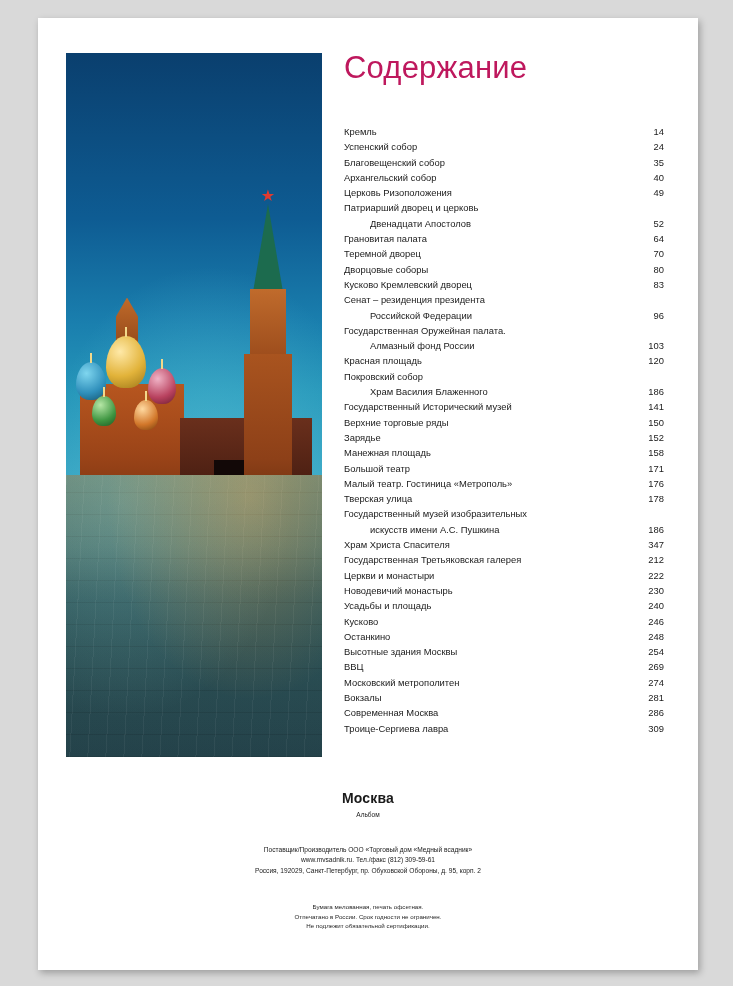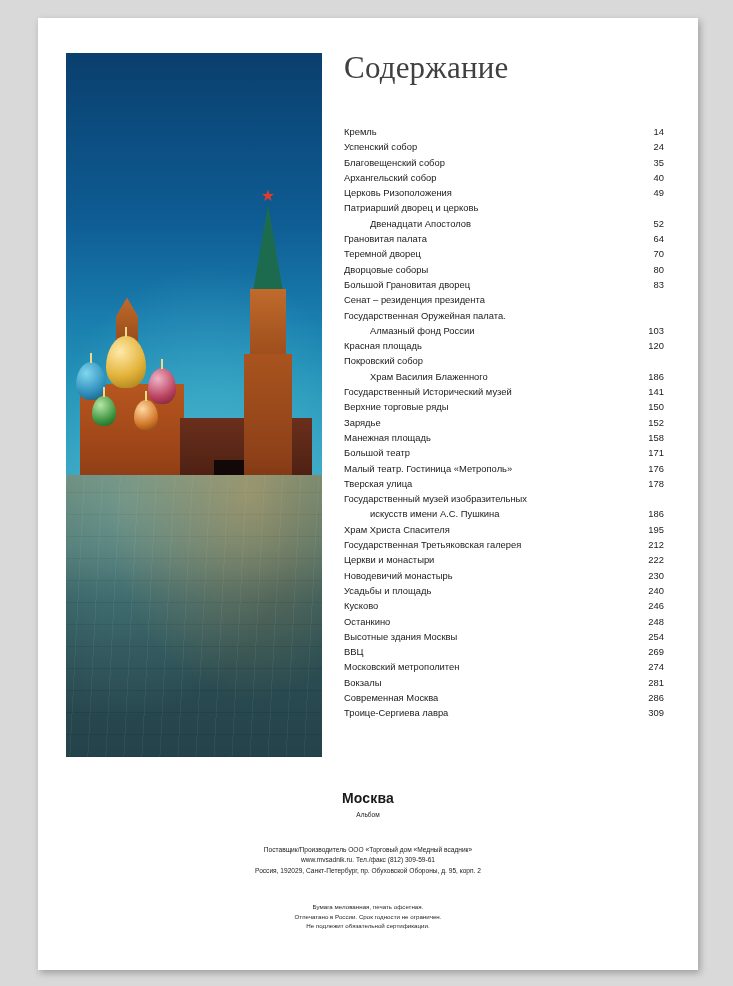--- a/index.html
+++ b/index.html
@@ -164,25 +164,25 @@
   }
 
   
   .toc {
     position: absolute;
     left: 306px;
     top: 32px;
     width: 320px;
   }
   .toc-title {
-    font-family: Liberation Serif, serif;
+    font-family: Liberation Sans, sans-serif;
     font-size: 31px;
     font-weight: 400;
     letter-spacing: 0.2px;
-    color: #404040;
+    color: #be185d;
     margin: 0 0 38px 0;
   }
   .toc-list {
     list-style: none;
     margin: 0;
     padding: 0;
   }
   .toc-row {
     display: flex;
     align-items: baseline;
@@ -314,26 +314,30 @@
           </li>
           <li class="toc-row">
             <span class="label">Теремной дворец</span>
             <span class="page-no">70</span>
           </li>
           <li class="toc-row">
             <span class="label">Дворцовые соборы</span>
             <span class="page-no">80</span>
           </li>
           <li class="toc-row">
-            <span class="label">Большой Грановитая дворец</span>
+            <span class="label">Кусково Кремлевский дворец</span>
             <span class="page-no">83</span>
           </li>
           <li class="toc-row">
             <span class="label">Сенат – резиденция президента</span>
             <span class="page-no"></span>
+          </li>
+          <li class="toc-row indent">
+            <span class="label">Российской Федерации</span>
+            <span class="page-no">96</span>
           </li>
           <li class="toc-row">
             <span class="label">Государственная Оружейная палата.</span>
             <span class="page-no"></span>
           </li>
           <li class="toc-row indent">
             <span class="label">Алмазный фонд России</span>
             <span class="page-no">103</span>
           </li>
           <li class="toc-row">
@@ -379,21 +383,21 @@
           <li class="toc-row">
             <span class="label">Государственный музей изобразительных</span>
             <span class="page-no"></span>
           </li>
           <li class="toc-row indent">
             <span class="label">искусств имени А.С. Пушкина</span>
             <span class="page-no">186</span>
           </li>
           <li class="toc-row">
             <span class="label">Храм Христа Спасителя</span>
-            <span class="page-no">195</span>
+            <span class="page-no">347</span>
           </li>
           <li class="toc-row">
             <span class="label">Государственная Третьяковская галерея</span>
             <span class="page-no">212</span>
           </li>
           <li class="toc-row">
             <span class="label">Церкви и монастыри</span>
             <span class="page-no">222</span>
           </li>
           <li class="toc-row">

